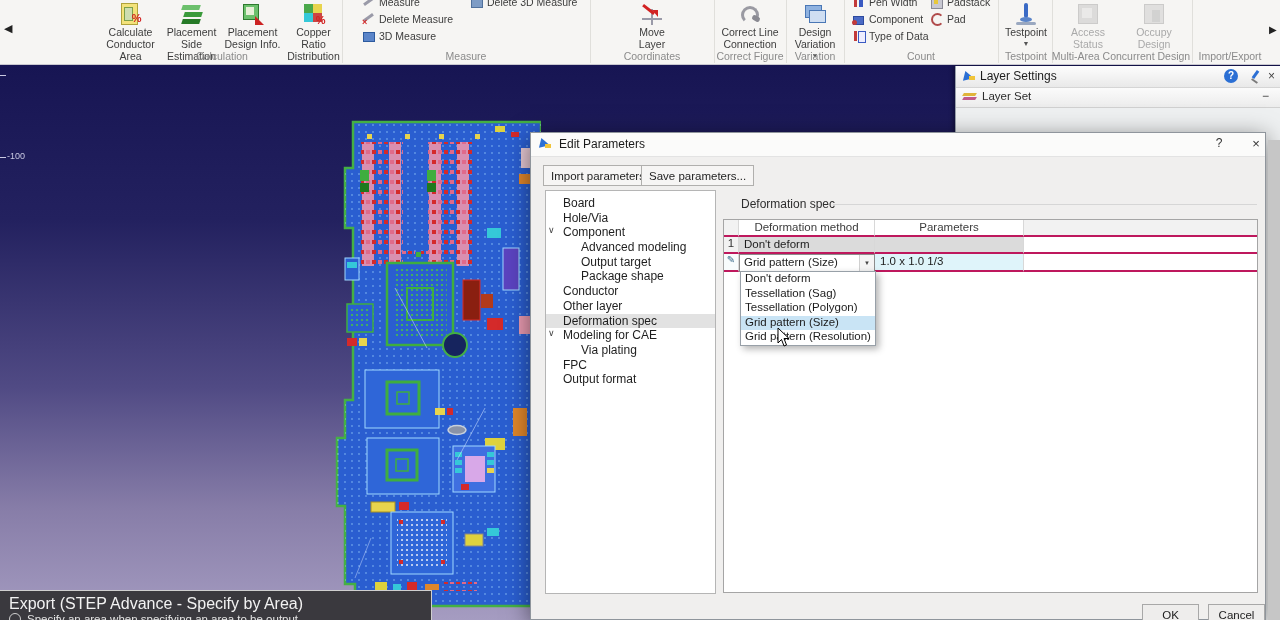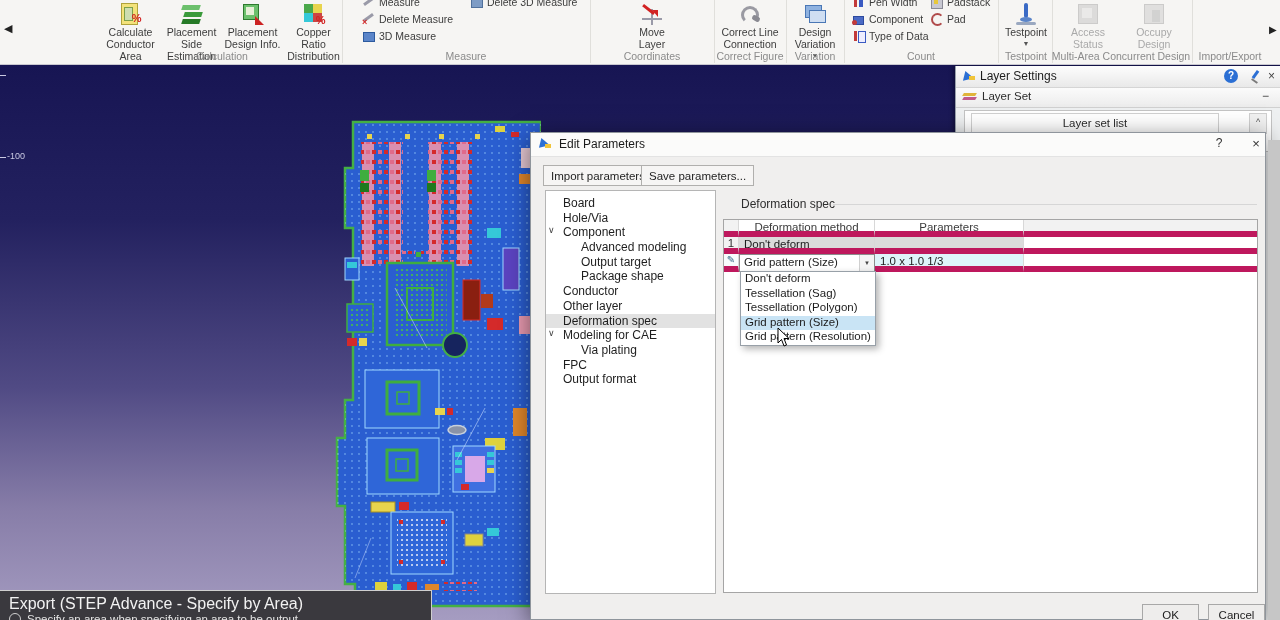--- a/index.html
+++ b/index.html
@@ -86,21 +86,21 @@
   .trow .tlab{position:absolute;left:17px;top:0;}
   .trow.lvl2 .tlab{left:35px;}
   .trow.sel{background:#e2e2e2;}
   .tarrow{position:absolute;left:2px;top:0;font-size:9px;color:#444;}
   
   #group-label{position:absolute;left:210px;top:64px;font-size:12px;color:#2e2e2e;}
   #group-line{position:absolute;left:302px;top:71px;width:424px;height:1px;background:#d6d6d6;}
   #tablebox{position:absolute;left:192px;top:86px;width:535px;height:374px;background:#fff;
     border:1px solid #a5a5a5;box-sizing:border-box;}
   .trowx{display:flex;height:17px;font-size:11.5px;}
-  .cell{box-sizing:border-box;border-right:1px solid #d8d8d8;border-bottom:6px solid #be185d;overflow:hidden;white-space:nowrap;}
+  .cell{box-sizing:border-box;border-right:1px solid #d8d8d8;border-bottom:2px solid #be185d;overflow:hidden;white-space:nowrap;}
   .c-num{width:15px;flex:none;background:#f2f2f2;text-align:center;color:#333;}
   .c-meth{width:136px;flex:none;padding:1px 0 0 5px;color:#1c1c1c;}
   .c-par{width:149px;flex:none;padding:1px 0 0 5px;color:#1c1c1c;}
   .c-fill{flex:1;border-right:none;}
   .hdr .c-meth,.hdr .c-par{text-align:center;padding-left:0;color:#3c3c3c;}
   .hdr .c-fill{background:#f2f2f2;}
   .r1 .c-meth,.r1 .c-par{background:#dbdbdb;}
   .r2{height:18px;}
   .r2 .c-num{background:#f8fcfd;color:#3a6b8a;font-size:10px;}
   .r2 .c-par{background:#dff4fa;}
@@ -459,24 +459,20 @@
       <span class="lp-close" style="left:312px">×</span>
     </div>
     <div class="lp-sec">
       <span class="lp-ico" style="top:2px">
         <span class="ib" style="left:0;top:3px;width:13px;height:3px;background:#e0b43a;transform:skewX(-30deg);position:absolute"></span>
         <span class="ib" style="left:0;top:7px;width:13px;height:3px;background:#c05a8a;transform:skewX(-30deg);position:absolute"></span>
       </span>
       <span class="lp-sec-text">Layer Set</span>
       <span class="lp-min">−</span>
     </div>
-    <div class="lp-list">
-      <div class="lp-list-head">Layer set list</div>
-      <div class="lp-scroll">^</div>
-    </div>
   </div>
 
   <div id="edge-strip"></div>
   <div id="edge-thumb" class="abs" style="left:1269px;"></div>
 
   <div id="dialog">
     <div class="dlg-titlebar">
       <span class="dlg-icon">
         <span class="ib" style="left:0;top:2px;width:0;height:0;border-left:10px solid #2b6fd4;border-top:5px solid transparent;border-bottom:5px solid transparent;transform:rotate(14deg);position:absolute"></span>
         <span class="ib" style="left:5px;top:7px;width:6px;height:4px;background:#f0c43a;position:absolute"></span>

